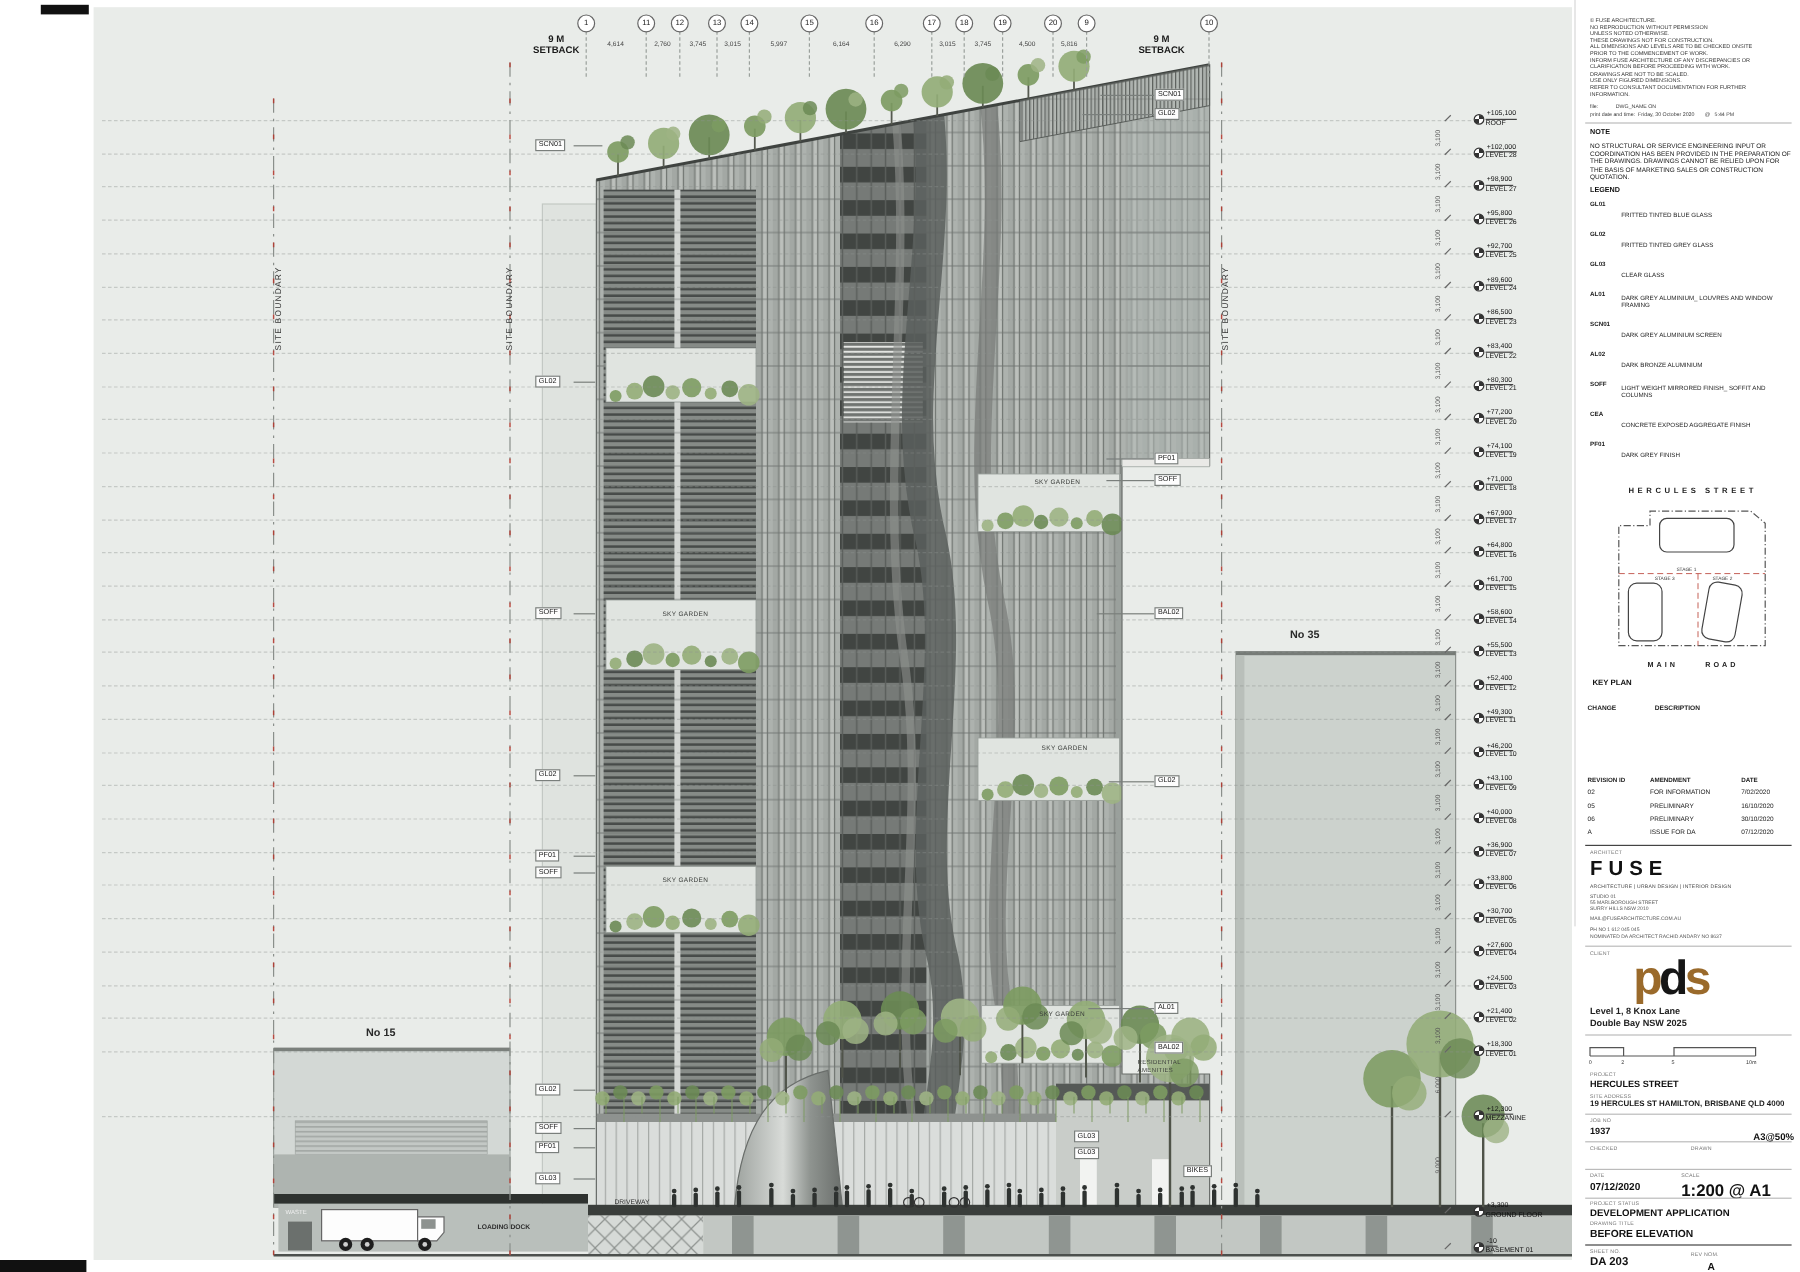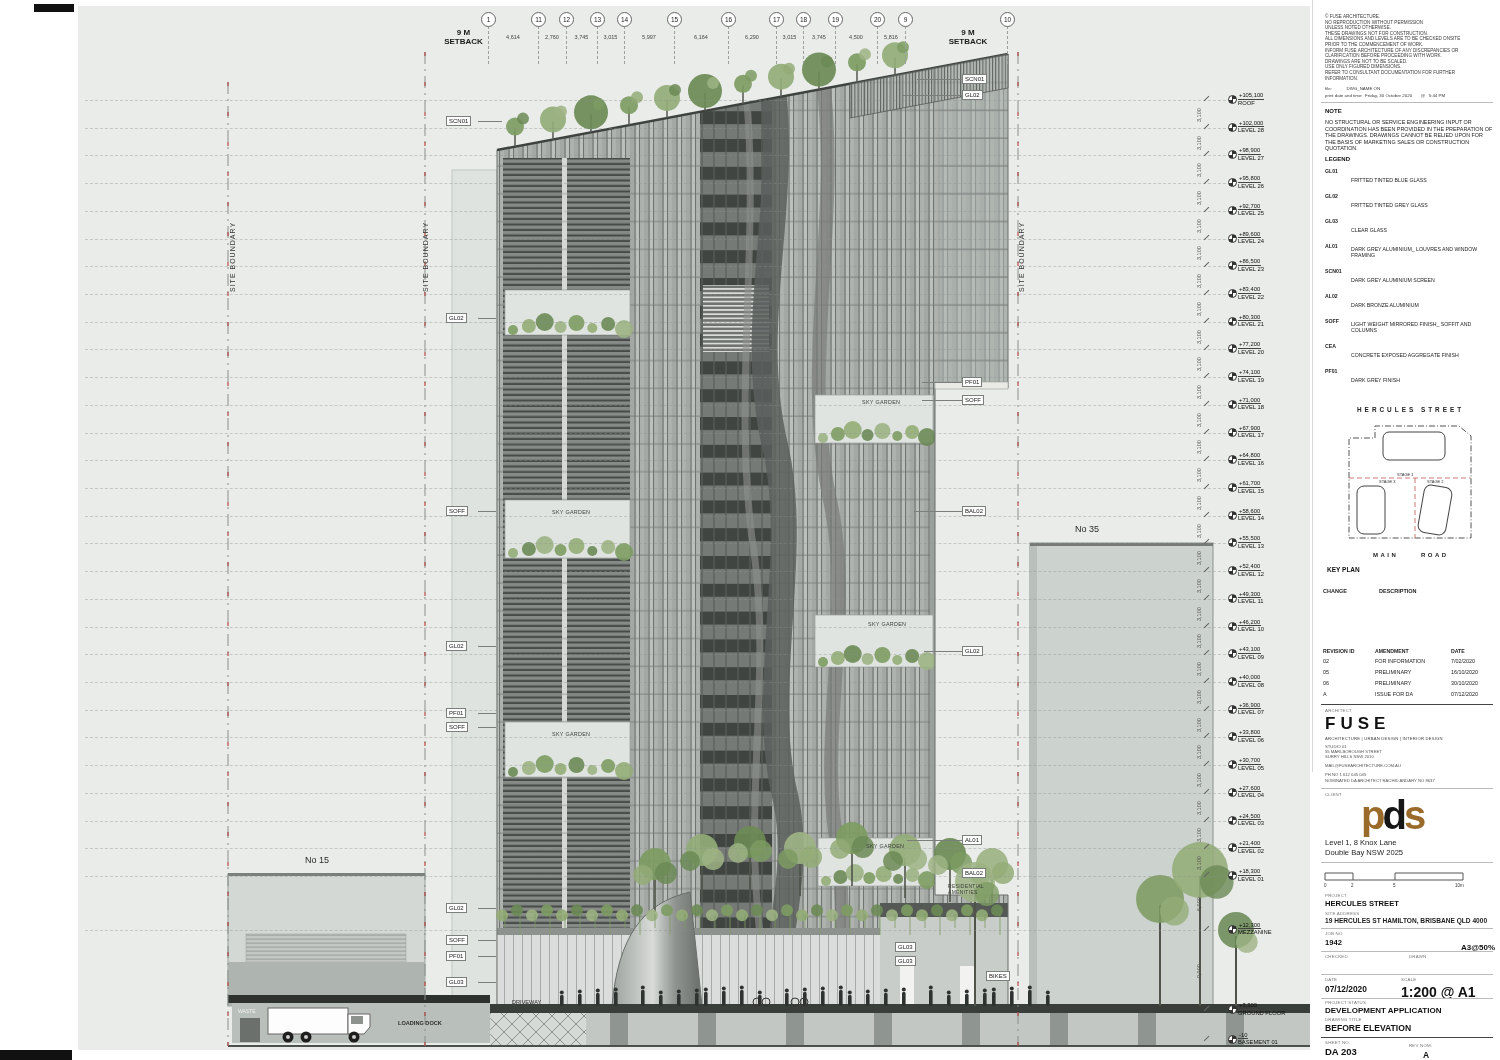--- a/index.html
+++ b/index.html
@@ -15,42 +15,42 @@
   .vdim{position:absolute;z-index:6;font-size:5.5px;color:#555;transform:rotate(-90deg);transform-origin:left top;white-space:nowrap;}
   .lvl-mark{position:absolute;z-index:6;width:80px;font-size:5.8px;line-height:6.5px;color:#111;}
   .lvl-rl{border-bottom:1px solid #444;display:inline-block;padding:0 1px 0 1px;}
   .lvl-sym{position:absolute;left:-10px;top:3px;width:7px;height:7px;border:1px solid #333;border-radius:50%;
            background:conic-gradient(#333 0 90deg,#fff 90deg 180deg,#333 180deg 270deg,#fff 270deg);}
   .gridbub{position:absolute;z-index:6;width:13px;height:13px;border:1px solid #666;border-radius:50%;
            background:#fff;font-size:6.5px;line-height:13px;text-align:center;color:#222;}
   .gdim{position:absolute;z-index:6;font-size:5.5px;color:#444;transform:translateX(-50%);white-space:nowrap;}
   .gdrop{position:absolute;z-index:4;width:0;border-left:1px dashed #9aa09c;}
   .setback{position:absolute;z-index:6;font-size:8px;font-weight:bold;text-align:center;color:#1a1a1a;line-height:9px;}
-  .bigno{position:absolute;z-index:6;font-size:9px;font-weight:normal;color:#2a2a2a;}
+  .bigno{position:absolute;z-index:6;font-size:9px;font-weight:bold;color:#2a2a2a;}
   .tinylbl{position:absolute;z-index:6;font-size:5.6px;color:#2e2e2e;white-space:nowrap;}
   .skyg{position:absolute;z-index:6;font-size:5.4px;color:#3c3f3c;white-space:nowrap;letter-spacing:.3px;}
   
   .panel{position:absolute;left:1312px;top:0;width:188px;height:772px;background:#fff;z-index:8;border-left:1px solid #d8d8d8;}
   .panel .abs{position:absolute;}
   .gn{font-size:4.6px;line-height:5.6px;color:#3a3a3a;}
   .gnrow{font-size:4.4px;color:#3a3a3a;}
   .h6{font-size:6px;font-weight:bold;color:#111;}
   .notebody{font-size:5.4px;line-height:6.6px;color:#222;}
   .leg-code{display:inline-block;width:26px;font-size:5.2px;font-weight:bold;color:#222;vertical-align:top;}
   .leg-desc{display:inline-block;width:138px;font-size:5.2px;color:#222;}
   .rule{position:absolute;left:8px;width:172px;border-top:1px solid #444;}
   .rule.thin{border-top:1px solid #bbb;}
   .fl{font-size:4.4px;color:#777;letter-spacing:.2px;}
   .kptxt{position:absolute;font-size:6.4px;font-weight:bold;letter-spacing:3px;color:#222;white-space:nowrap;}
   .revrow{position:absolute;font-size:5.4px;color:#222;white-space:nowrap;}
   .fuse{font-size:17px;font-weight:bold;letter-spacing:5px;color:#111;}
   .fuse-tag{font-size:4.2px;color:#444;letter-spacing:.2px;}
   .addr{font-size:4.2px;line-height:5.2px;color:#555;}
   .pds{font-size:40px;font-weight:bold;letter-spacing:-3px;line-height:34px;margin-left:36px;}
-  .cliaddr{font-size:7.6px;font-weight:normal;line-height:10px;color:#222;}
+  .cliaddr{font-size:7.6px;font-weight:bold;line-height:10px;color:#222;}
   .val-b{font-size:7.6px;font-weight:bold;color:#111;}
   .val-xl{font-size:9.5px;font-weight:bold;color:#111;}
   .corner{position:absolute;background:#111;z-index:9;}
 </style>
 </head>
 <body>
 
 <div id="app">
   <div class="field"></div>
   <div class="corner" style="left:34px;top:4px;width:40px;height:8px;"></div>
@@ -589,21 +589,21 @@
       <text id="sb2" x="70" y="19" font-size="4.5" fill="#333" font-family="Liberation Sans, sans-serif">5</text>
       <text id="sb3" x="132" y="19" font-size="4.5" fill="#333" font-family="Liberation Sans, sans-serif">10m</text>
     </svg>
 
     <div class="abs fl" style="left:12px;top:893px;">PROJECT</div>
     <div class="abs val-b" style="left:12px;top:899px;">HERCULES STREET</div>
     <div class="abs fl" style="left:12px;top:911px;">SITE ADDRESS</div>
     <div class="abs" style="left:12px;top:917px;font-size:6.6px;font-weight:bold;">19 HERCULES ST HAMILTON, BRISBANE  QLD 4000</div>
     <div class="rule thin" style="top:928px;"></div>
     <div class="abs fl" style="left:12px;top:931px;">JOB NO</div>
-    <div class="abs val-b" style="left:12px;top:938px;">1942</div>
+    <div class="abs val-b" style="left:12px;top:938px;">1937</div>
     <div class="rule thin" style="top:951px;"></div>
     <div class="abs fl" style="left:12px;top:954px;">CHECKED</div>
     <div class="abs fl" style="left:96px;top:954px;">DRAWN</div>
     <div class="rule thin" style="top:974px;"></div>
     <div class="abs fl" style="left:12px;top:977px;">DATE</div>
     <div class="abs val-b" style="left:12px;top:984px;font-size:8.4px;">07/12/2020</div>
     <div class="abs fl" style="left:88px;top:977px;">SCALE</div>
     <div class="abs val-b" style="left:88px;top:984px;font-size:14px;">1:200 @ A1</div>
     <div class="abs val-b" style="left:148px;top:943px;font-size:8px;">A3@50%</div>
     <div class="rule thin" style="top:998px;"></div>

